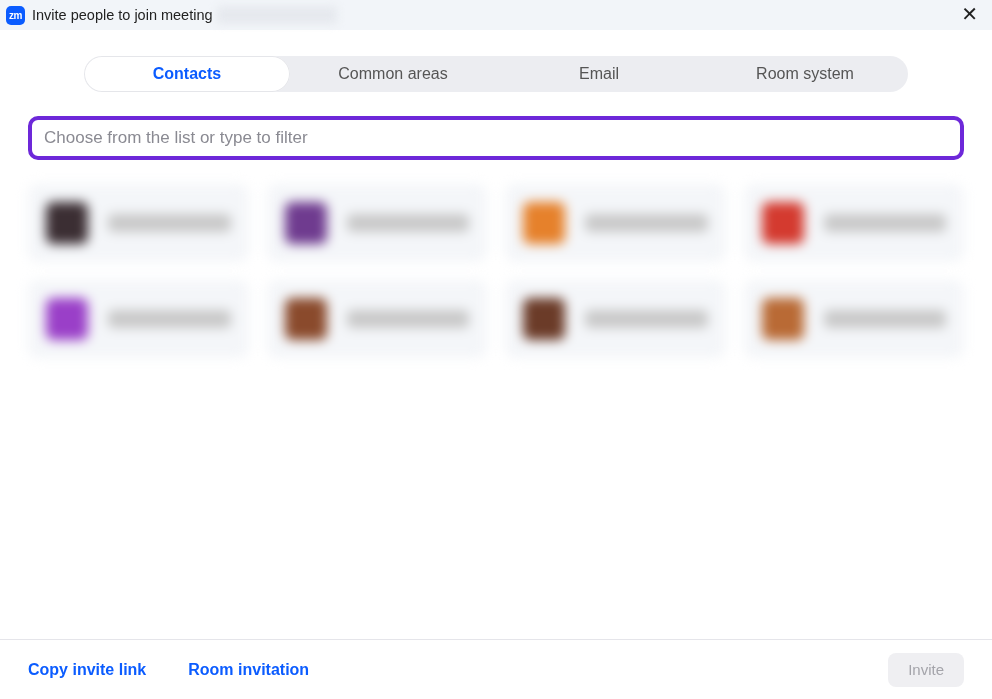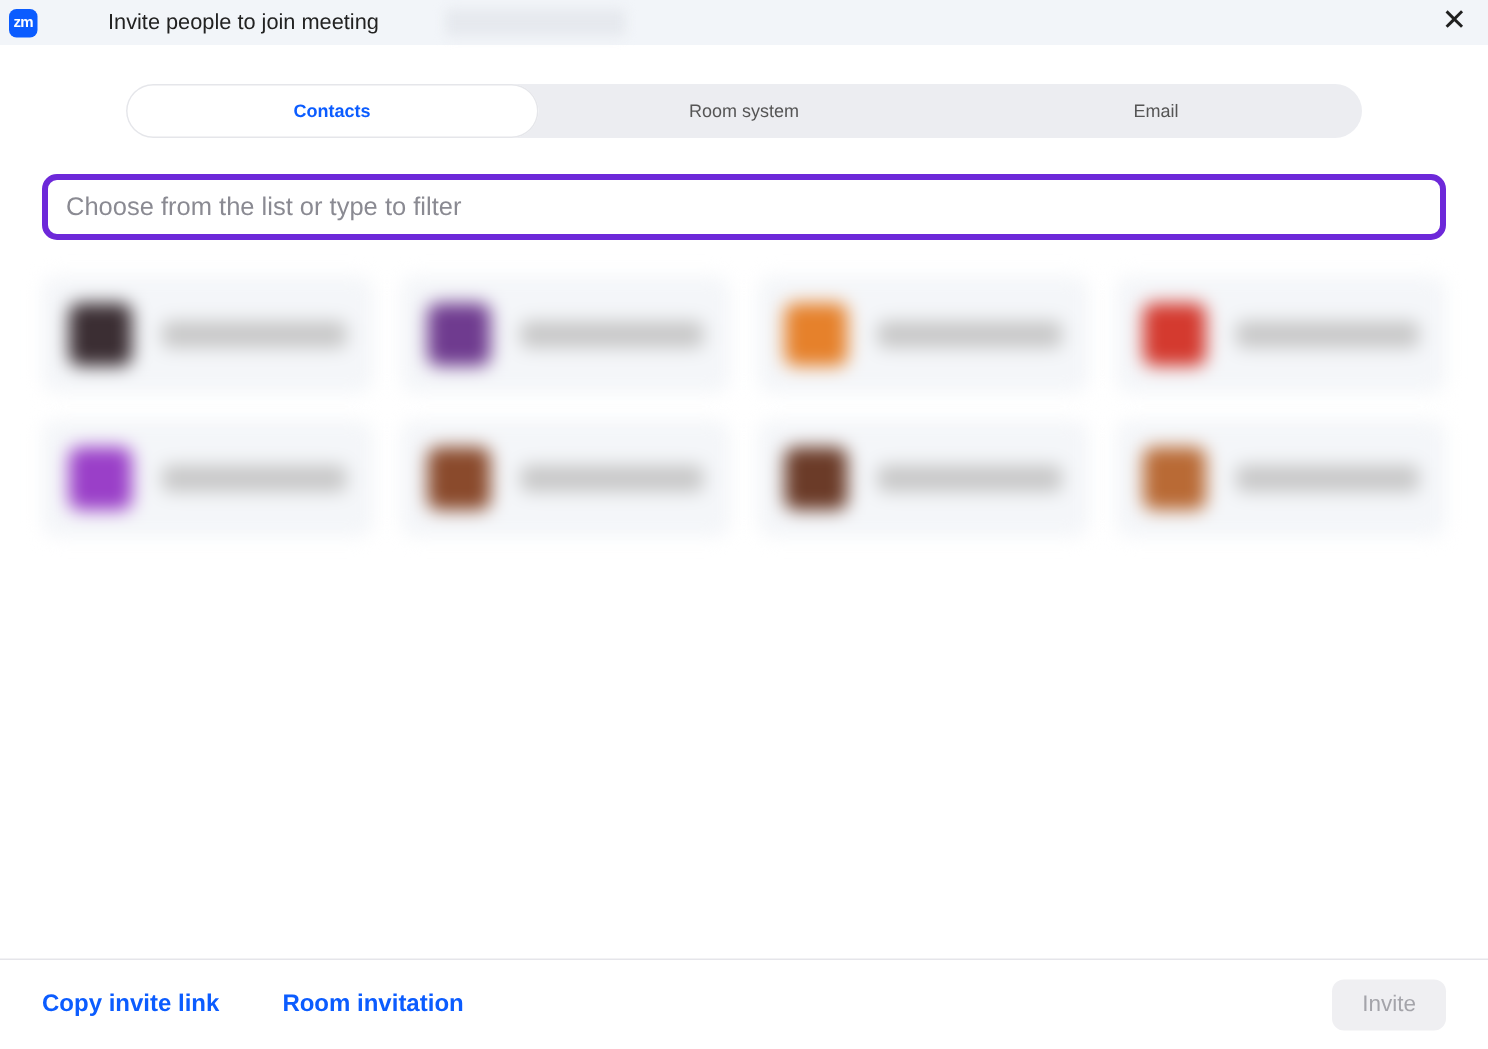--- a/index.html
+++ b/index.html
@@ -16,21 +16,20 @@
     .titlebar {
       height: 30px;
       background: #f2f5f9;
       display: flex;
       align-items: center;
       padding-left: 6px;
       padding-right: 14px;
       position: relative;
       font-size: 14px;
       color: #1f1f1f;
-      gap: 40px;
     }
     .app-icon {
       width: 19px; height: 19px;
       background: #0b5cff;
       border-radius: 5px;
       display: flex;
       align-items: center;
       justify-content: center;
       color: #fff;
       font-weight: 600;
@@ -67,21 +66,21 @@
       border-radius: 20px;
       height: 36px;
       width: 824px;
       overflow: hidden;
     }
     .tab {
       flex: 1;
       display: flex;
       align-items: center;
       justify-content: center;
-      font-size: 12px;
+      font-size: 16px;
       color: #555;
       cursor: pointer;
       border-radius: 20px;
     }
     .tab.active {
       background: #fff;
       color: #0b5cff;
       font-weight: 700;
       box-shadow: 0 0 0 1px #e5e6ea inset;
     }
@@ -175,22 +174,23 @@
 <div class="titlebar">
   <div class="app-icon">zm</div>
   <span class="title-text">Invite people to join meeting</span>
   <span class="title-meeting-id"></span>
   <span class="close-x">✕</span>
 </div>
 
 <div class="tabs-container">
   <div class="tabs" id="tabs-root">
       <div class="tab active">Contacts</div>
+      <div class="tab">Common areas</div>
+      <div class="tab">Email</div>
       <div class="tab">Room system</div>
-      <div class="tab">Email</div>
     </div>
 </div>
 
 <div class="search-wrap">
   <input class="search-input" type="text" placeholder="Choose from the list or type to filter" style="">
 </div>
 
 <div class="contacts-grid" id="contacts-root">
     <div class="contact-card">
       <div class="contact-avatar av-c0"></div>

